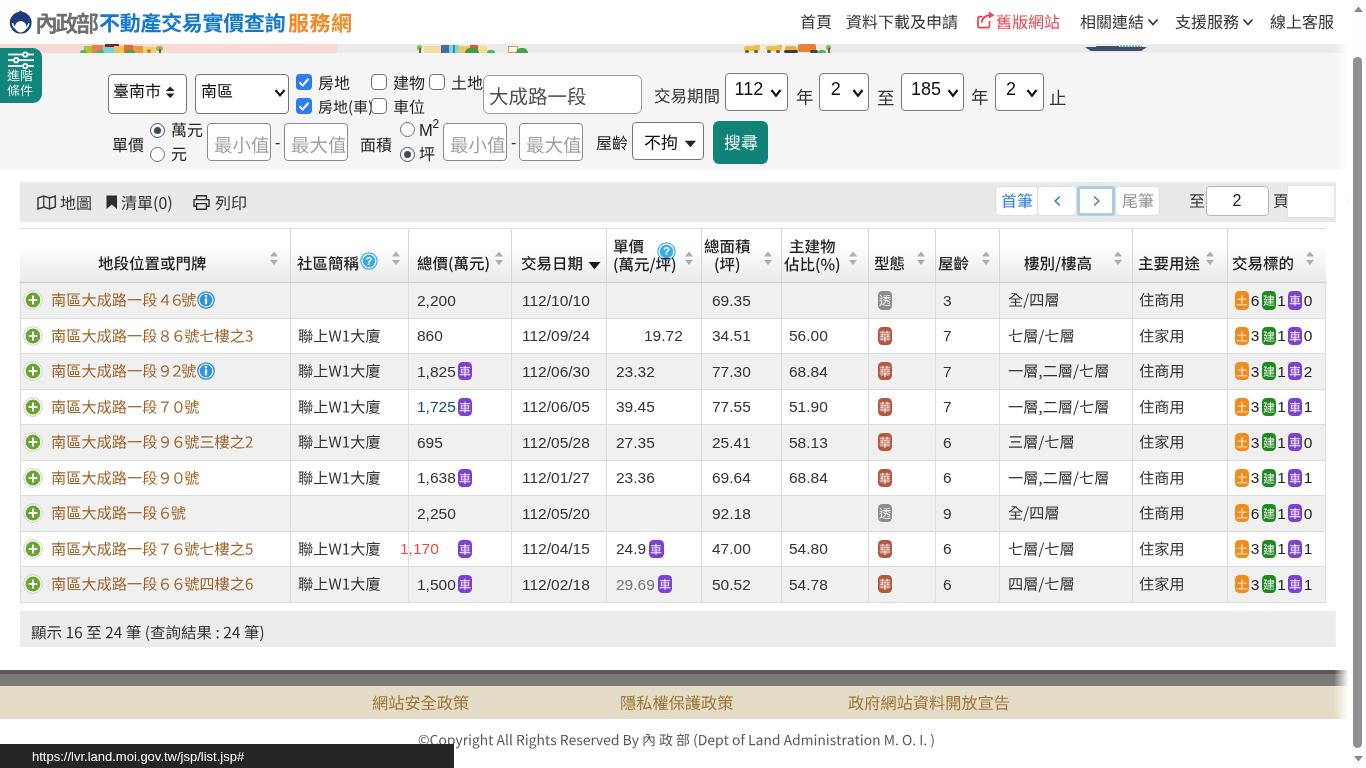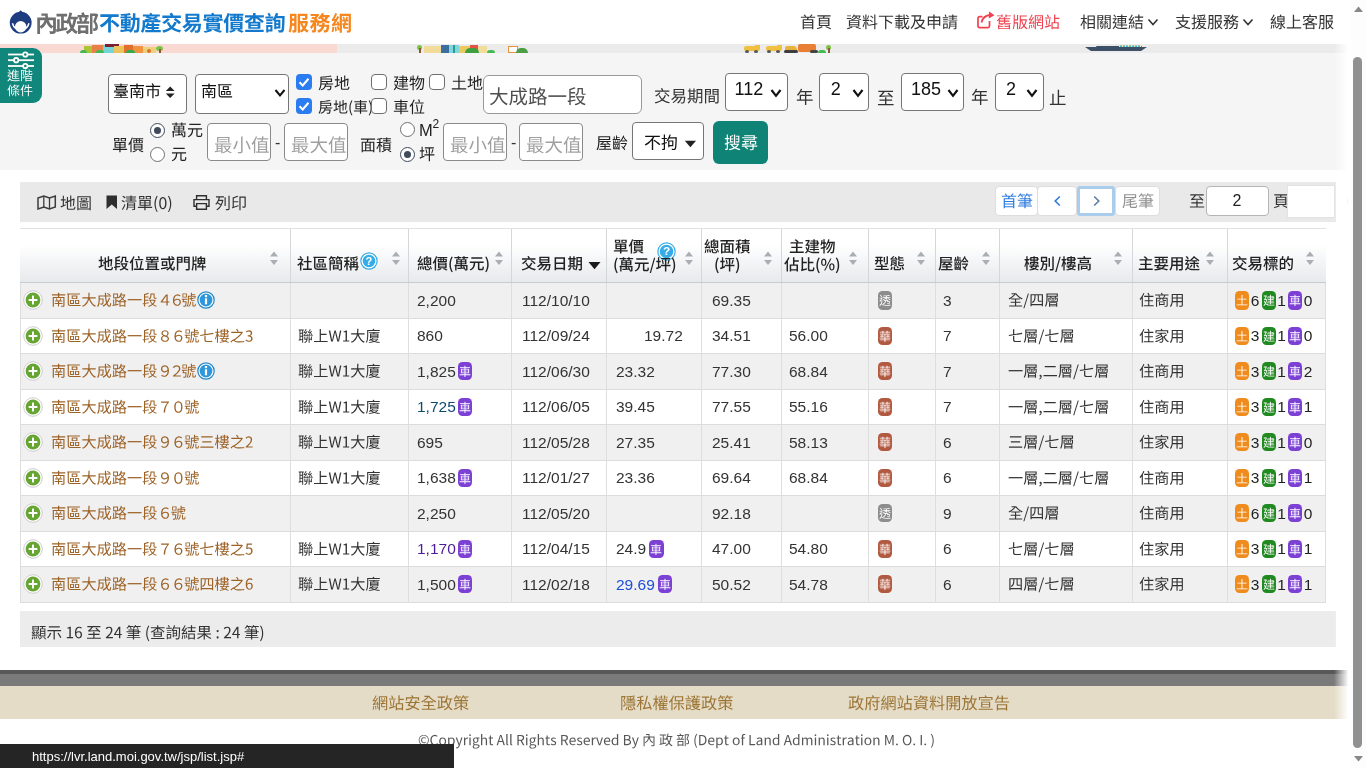--- a/index.html
+++ b/index.html
@@ -1187,21 +1187,21 @@
 <div style="position:absolute;left:417.0px;top:395.4px;font:normal 15.5px/23px 'Liberation Sans',sans-serif;color:#0c4a6e;white-space:pre;">1,725</div>
 <div style="position:absolute;left:457.78999999999996px;top:397.78px;width:14.4px;height:18.2px;background:#7c40d4;border-radius:4.5px"></div>
 <svg class="t" style="left:459.0px;top:397.6px" width="14.0" height="19">
     <g fill="#fff" transform="translate(0,13.94) scale(0.01200,-0.01200)">
       <use href="#q53"></use>
     </g>
   </svg>
 <div style="position:absolute;left:522.0px;top:395.4px;font:normal 15.5px/23px 'Liberation Sans',sans-serif;color:#333;white-space:pre;">112/06/05</div>
 <div style="position:absolute;left:616.0px;top:395.4px;font:normal 15.5px/23px 'Liberation Sans',sans-serif;color:#333;white-space:pre;">39.45</div>
 <div style="position:absolute;left:712.0px;top:395.4px;font:normal 15.5px/23px 'Liberation Sans',sans-serif;color:#333;white-space:pre;">77.55</div>
-<div style="position:absolute;left:789.0px;top:395.4px;font:normal 15.5px/23px 'Liberation Sans',sans-serif;color:#333;white-space:pre;">55.16</div>
+<div style="position:absolute;left:789.0px;top:395.4px;font:normal 15.5px/23px 'Liberation Sans',sans-serif;color:#333;white-space:pre;">51.90</div>
 <div style="position:absolute;left:878px;top:397.78px;width:14.4px;height:18.2px;background:#b25a41;border-radius:4.5px"></div>
 <svg class="t" style="left:879.2px;top:397.6px" width="14.0" height="19">
     <g fill="#fff" transform="translate(0,13.94) scale(0.01200,-0.01200)">
       <use href="#q157"></use>
     </g>
   </svg>
 <div style="position:absolute;left:943.0px;top:395.4px;font:normal 15.5px/23px 'Liberation Sans',sans-serif;color:#333;white-space:pre;">7</div>
 <svg class="t" style="left:1008.0px;top:394.9px" width="103.4" height="24">
     <g fill="#333" transform="translate(0,17.62) scale(0.01520,-0.01520)">
       <use href="#q59"></use>
@@ -1505,21 +1505,21 @@
 <svg class="t" style="left:297.5px;top:536.8px" width="84.6" height="24">
     <g fill="#333" transform="translate(0,17.62) scale(0.01520,-0.01520)">
       <use href="#q153"></use>
       <use href="#q37" x="1000"></use>
       <use href="#q154" x="2000"></use>
       <use href="#q155" x="2878"></use>
       <use href="#q56" x="3434"></use>
       <use href="#q156" x="4434"></use>
     </g>
   </svg>
-<div style="position:absolute;left:417.0px;top:537.3px;font:normal 15.5px/23px 'Liberation Sans',sans-serif;color:#4c1d95;white-space:pre;">1,170</div>
+<div style="position:absolute;left:400px;top:537.3px;font:normal 15.5px/23px 'Liberation Sans',sans-serif;color:#ef4444;white-space:pre;">1,170</div>
 <div style="position:absolute;left:457.78999999999996px;top:539.6999999999999px;width:14.4px;height:18.2px;background:#7c40d4;border-radius:4.5px"></div>
 <svg class="t" style="left:459.0px;top:539.5px" width="14.0" height="19">
     <g fill="#fff" transform="translate(0,13.94) scale(0.01200,-0.01200)">
       <use href="#q53"></use>
     </g>
   </svg>
 <div style="position:absolute;left:522.0px;top:537.3px;font:normal 15.5px/23px 'Liberation Sans',sans-serif;color:#333;white-space:pre;">112/04/15</div>
 <div style="position:absolute;left:616.0px;top:537.3px;font:normal 15.5px/23px 'Liberation Sans',sans-serif;color:#333;white-space:pre;">24.9</div>
 <div style="position:absolute;left:649.17px;top:539.6999999999999px;width:14.4px;height:18.2px;background:#7c40d4;border-radius:4.5px"></div>
 <svg class="t" style="left:650.4px;top:539.5px" width="14.0" height="19">
@@ -1608,21 +1608,21 @@
     </g>
   </svg>
 <div style="position:absolute;left:417.0px;top:572.8px;font:normal 15.5px/23px 'Liberation Sans',sans-serif;color:#333;white-space:pre;">1,500</div>
 <div style="position:absolute;left:457.78999999999996px;top:575.18px;width:14.4px;height:18.2px;background:#7c40d4;border-radius:4.5px"></div>
 <svg class="t" style="left:459.0px;top:575.0px" width="14.0" height="19">
     <g fill="#fff" transform="translate(0,13.94) scale(0.01200,-0.01200)">
       <use href="#q53"></use>
     </g>
   </svg>
 <div style="position:absolute;left:522.0px;top:572.8px;font:normal 15.5px/23px 'Liberation Sans',sans-serif;color:#333;white-space:pre;">112/02/18</div>
-<div style="position:absolute;left:616.0px;top:572.8px;font:normal 15.5px/23px 'Liberation Sans',sans-serif;color:#1d4ed8;white-space:pre;">29.69</div>
+<div style="position:absolute;left:616.0px;top:572.8px;font:normal 15.5px/23px 'Liberation Sans',sans-serif;color:#737373;white-space:pre;">29.69</div>
 <div style="position:absolute;left:657.79px;top:575.18px;width:14.4px;height:18.2px;background:#7c40d4;border-radius:4.5px"></div>
 <svg class="t" style="left:659.0px;top:575.0px" width="14.0" height="19">
     <g fill="#fff" transform="translate(0,13.94) scale(0.01200,-0.01200)">
       <use href="#q53"></use>
     </g>
   </svg>
 <div style="position:absolute;left:712.0px;top:572.8px;font:normal 15.5px/23px 'Liberation Sans',sans-serif;color:#333;white-space:pre;">50.52</div>
 <div style="position:absolute;left:789.0px;top:572.8px;font:normal 15.5px/23px 'Liberation Sans',sans-serif;color:#333;white-space:pre;">54.78</div>
 <div style="position:absolute;left:878px;top:575.18px;width:14.4px;height:18.2px;background:#b25a41;border-radius:4.5px"></div>
 <svg class="t" style="left:879.2px;top:575.0px" width="14.0" height="19">

